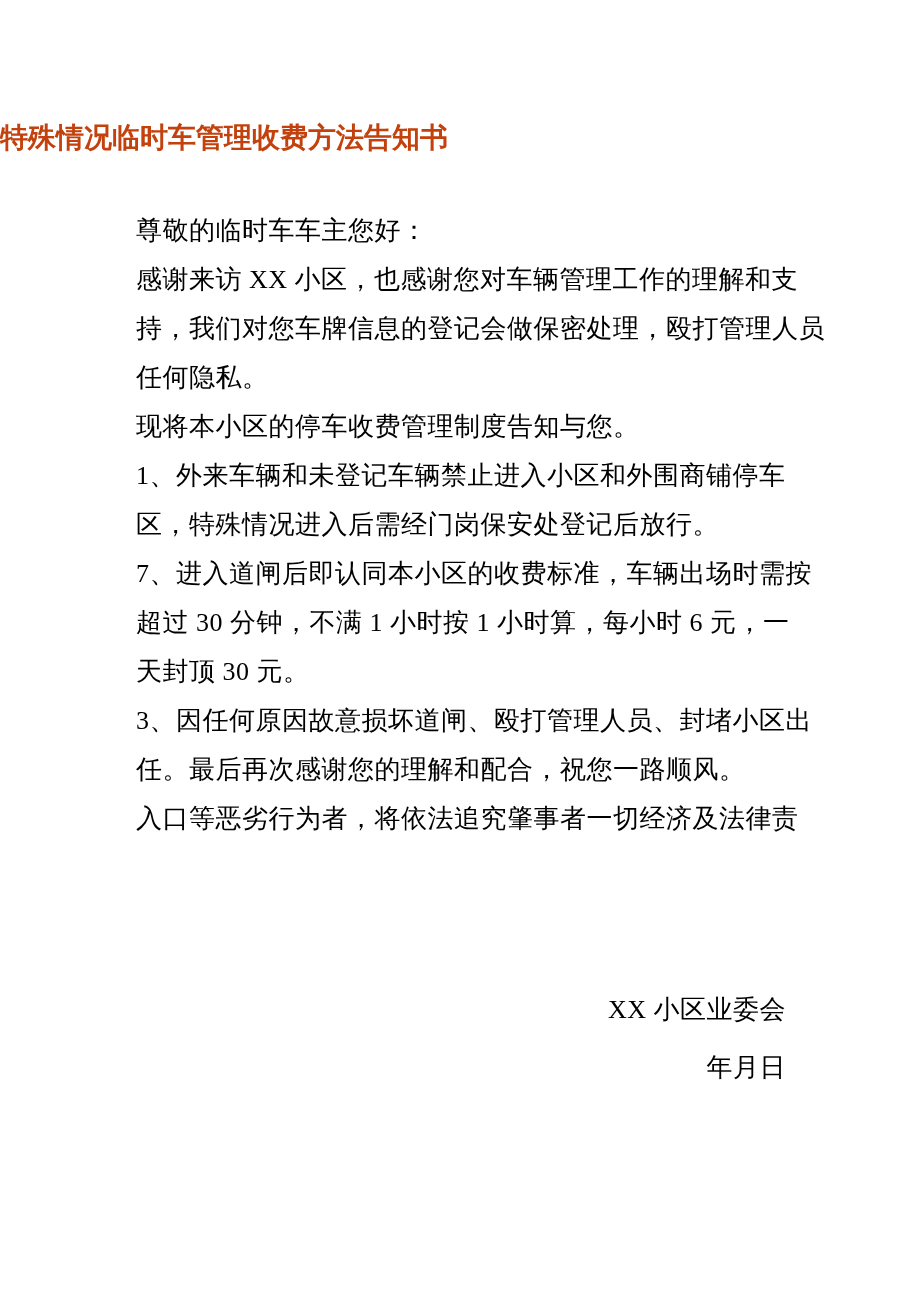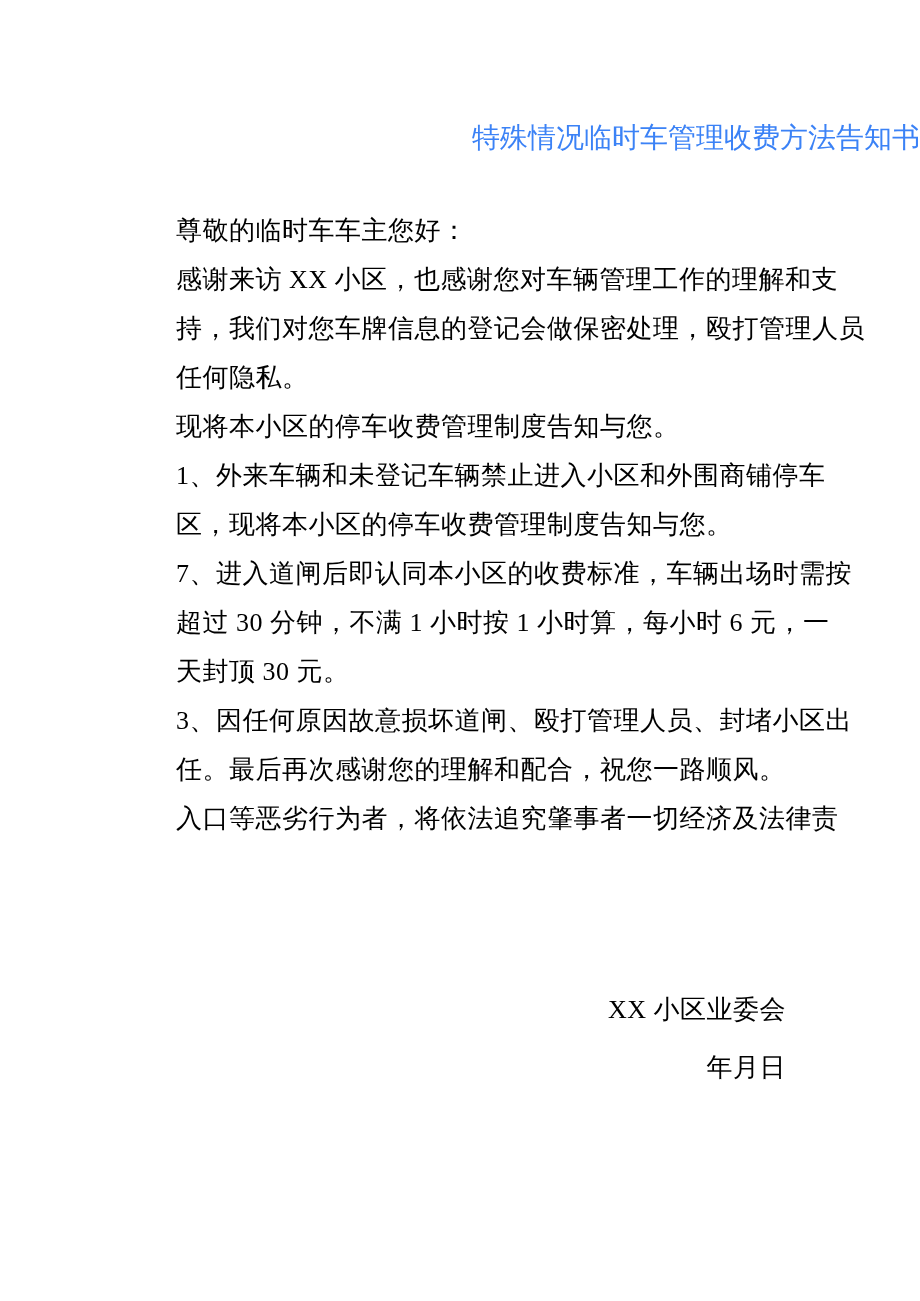--- a/index.html
+++ b/index.html
@@ -14,41 +14,40 @@
     background: #ffffff;
     overflow: hidden;
     font-family: "Liberation Serif", "DejaVu Serif", serif;
     color: #000000;
   }
   .doc-title {
     position: absolute;
     top: 121px;
     left: 0;
     width: 920px;
-    text-align: right;
+    text-align: left;
     font-family: "Liberation Sans", "DejaVu Sans", sans-serif;
-    font-weight: 400;
+    font-weight: 700;
     font-size: 28px;
     line-height: 34px;
-    color: #3b82f6;
+    color: #c2410c;
     white-space: nowrap;
   }
   .doc-body {
     position: absolute;
     top: 206px;
     left: 136px;
     width: 655px;
   }
   .body-line {
     height: 49px;
     line-height: 49px;
     font-size: 26px;
     white-space: nowrap;
     letter-spacing: 0.5px;
-    margin-left: 40px;
   }
   .signature {
     position: absolute;
     top: 981px;
     left: 136px;
     width: 650px;
     text-align: right;
   }
   .signature-line {
     height: 58px;
@@ -65,21 +64,21 @@
 
   <div class="doc-title">特殊情况临时车管理收费方法告知书</div>
 
   <div class="doc-body">
     <div class="body-line">尊敬的临时车车主您好：</div>
     <div class="body-line">感谢来访 XX 小区，也感谢您对车辆管理工作的理解和支</div>
     <div class="body-line">持，我们对您车牌信息的登记会做保密处理，殴打管理人员</div>
     <div class="body-line">任何隐私。</div>
     <div class="body-line">现将本小区的停车收费管理制度告知与您。</div>
     <div class="body-line">1、外来车辆和未登记车辆禁止进入小区和外围商铺停车</div>
-    <div class="body-line">区，现将本小区的停车收费管理制度告知与您。</div>
+    <div class="body-line">区，特殊情况进入后需经门岗保安处登记后放行。</div>
     <div class="body-line">7、进入道闸后即认同本小区的收费标准，车辆出场时需按</div>
     <div class="body-line">超过 30 分钟，不满 1 小时按 1 小时算，每小时 6 元，一</div>
     <div class="body-line">天封顶 30 元。</div>
     <div class="body-line">3、因任何原因故意损坏道闸、殴打管理人员、封堵小区出</div>
     <div class="body-line">任。最后再次感谢您的理解和配合，祝您一路顺风。</div>
     <div class="body-line">入口等恶劣行为者，将依法追究肇事者一切经济及法律责</div>
   </div>
 
   <div class="signature">
     <div class="signature-line">XX 小区业委会</div>

